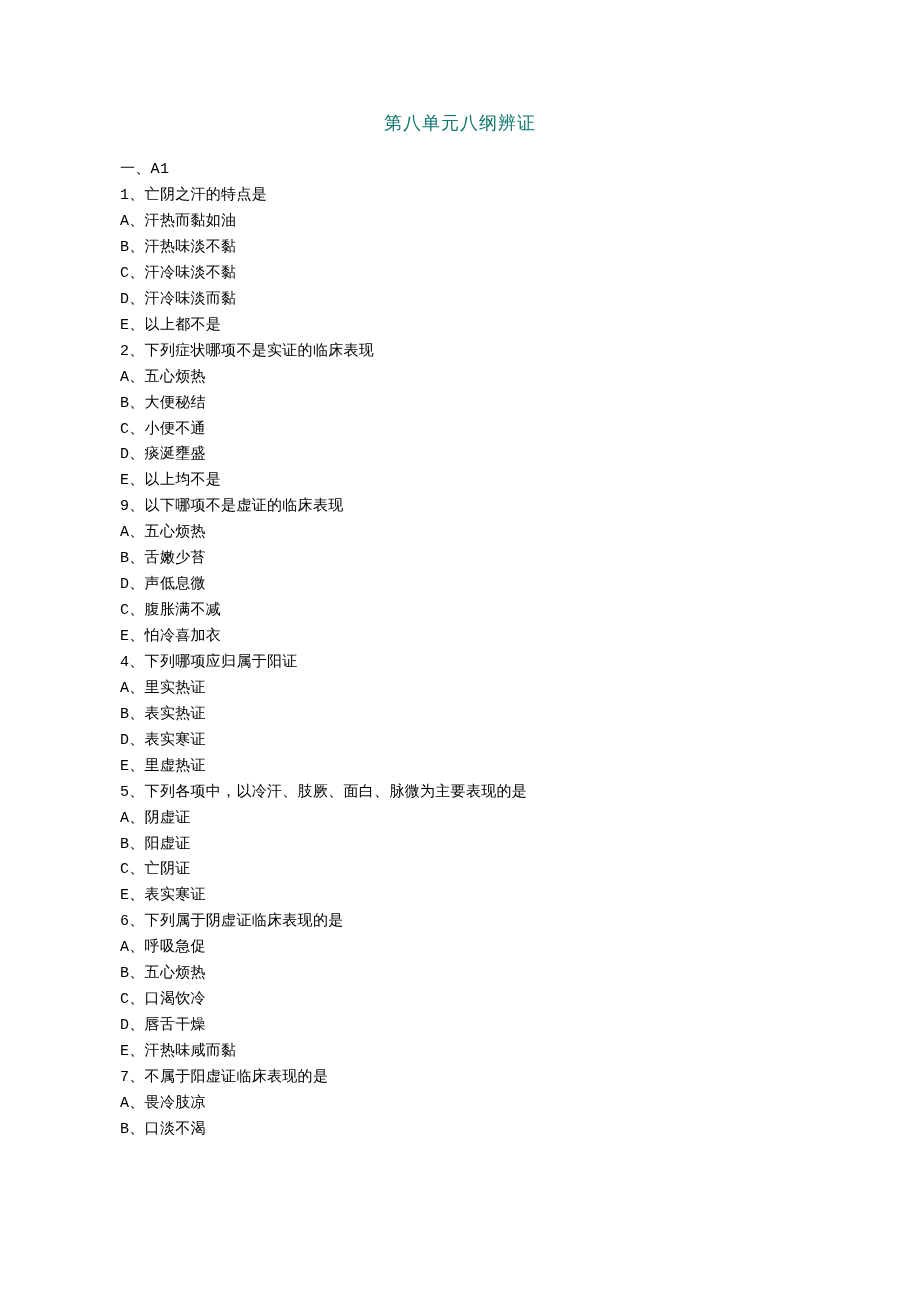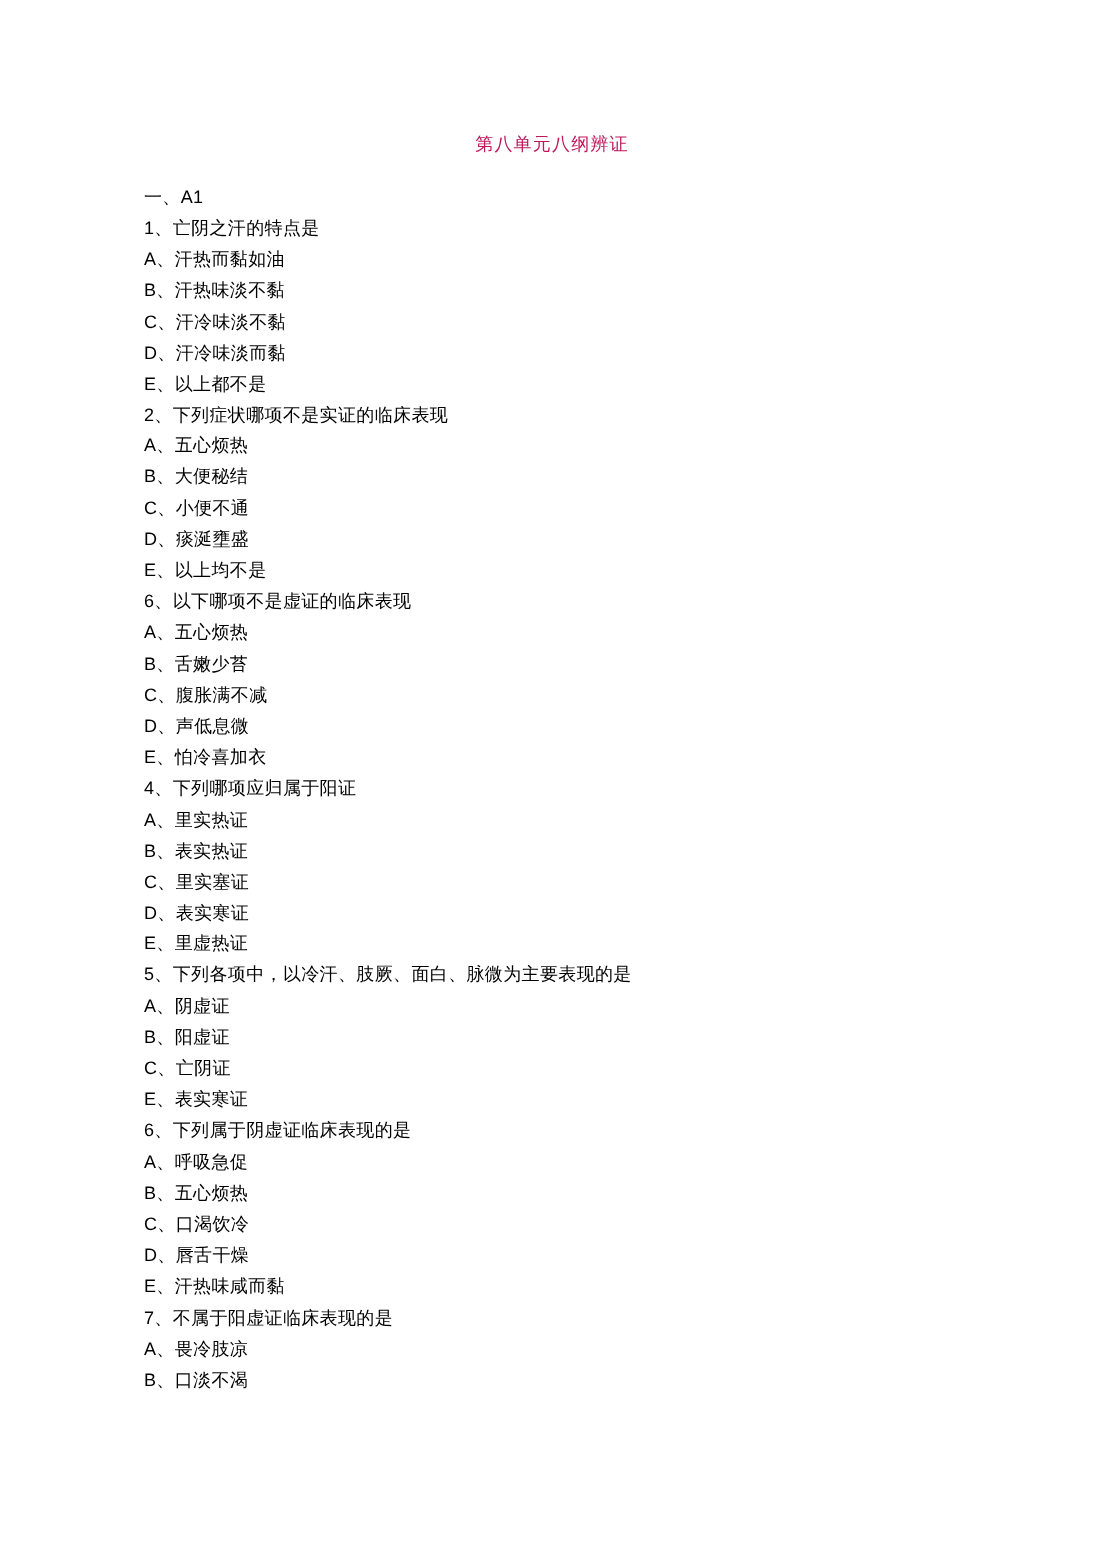--- a/index.html
+++ b/index.html
@@ -10,31 +10,32 @@
       font-family: "Microsoft YaHei", "SimSun", Arial, sans-serif;
       font-size: 15px;
       color: #000;
       line-height: 1.73;
     }
     .page {
       padding: 108px 120px 40px 120px;
     }
     .title {
       text-align: center;
-      color: #be185d;
-      font-size: 15px;
+      color: #0f766e;
+      font-size: 18px;
       margin-bottom: 18px;
       letter-spacing: 1px;
     }
     .section-label {
       letter-spacing: 0.5px;
     }
     .line {
       display: block;
       letter-spacing: 0.3px;
+      font-family: Liberation Mono, monospace;
     }
   </style>
 </head>
 <body>
 
 <div class="page">
   <div class="title">第八单元八纲辨证</div>
   <div class="section-label line">一、A1</div>
   <div id="questions">
       <span class="line">1、亡阴之汗的特点是</span>
@@ -42,30 +43,29 @@
       <span class="line">B、汗热味淡不黏</span>
       <span class="line">C、汗冷味淡不黏</span>
       <span class="line">D、汗冷味淡而黏</span>
       <span class="line">E、以上都不是</span>
       <span class="line">2、下列症状哪项不是实证的临床表现</span>
       <span class="line">A、五心烦热</span>
       <span class="line">B、大便秘结</span>
       <span class="line">C、小便不通</span>
       <span class="line">D、痰涎壅盛</span>
       <span class="line">E、以上均不是</span>
-      <span class="line">6、以下哪项不是虚证的临床表现</span>
+      <span class="line">9、以下哪项不是虚证的临床表现</span>
       <span class="line">A、五心烦热</span>
       <span class="line">B、舌嫩少苔</span>
+      <span class="line">D、声低息微</span>
       <span class="line">C、腹胀满不减</span>
-      <span class="line">D、声低息微</span>
       <span class="line">E、怕冷喜加衣</span>
       <span class="line">4、下列哪项应归属于阳证</span>
       <span class="line">A、里实热证</span>
       <span class="line">B、表实热证</span>
-      <span class="line">C、里实塞证</span>
       <span class="line">D、表实寒证</span>
       <span class="line">E、里虚热证</span>
       <span class="line">5、下列各项中，以冷汗、肢厥、面白、脉微为主要表现的是</span>
       <span class="line">A、阴虚证</span>
       <span class="line">B、阳虚证</span>
       <span class="line">C、亡阴证</span>
       <span class="line">E、表实寒证</span>
       <span class="line">6、下列属于阴虚证临床表现的是</span>
       <span class="line">A、呼吸急促</span>
       <span class="line">B、五心烦热</span>

